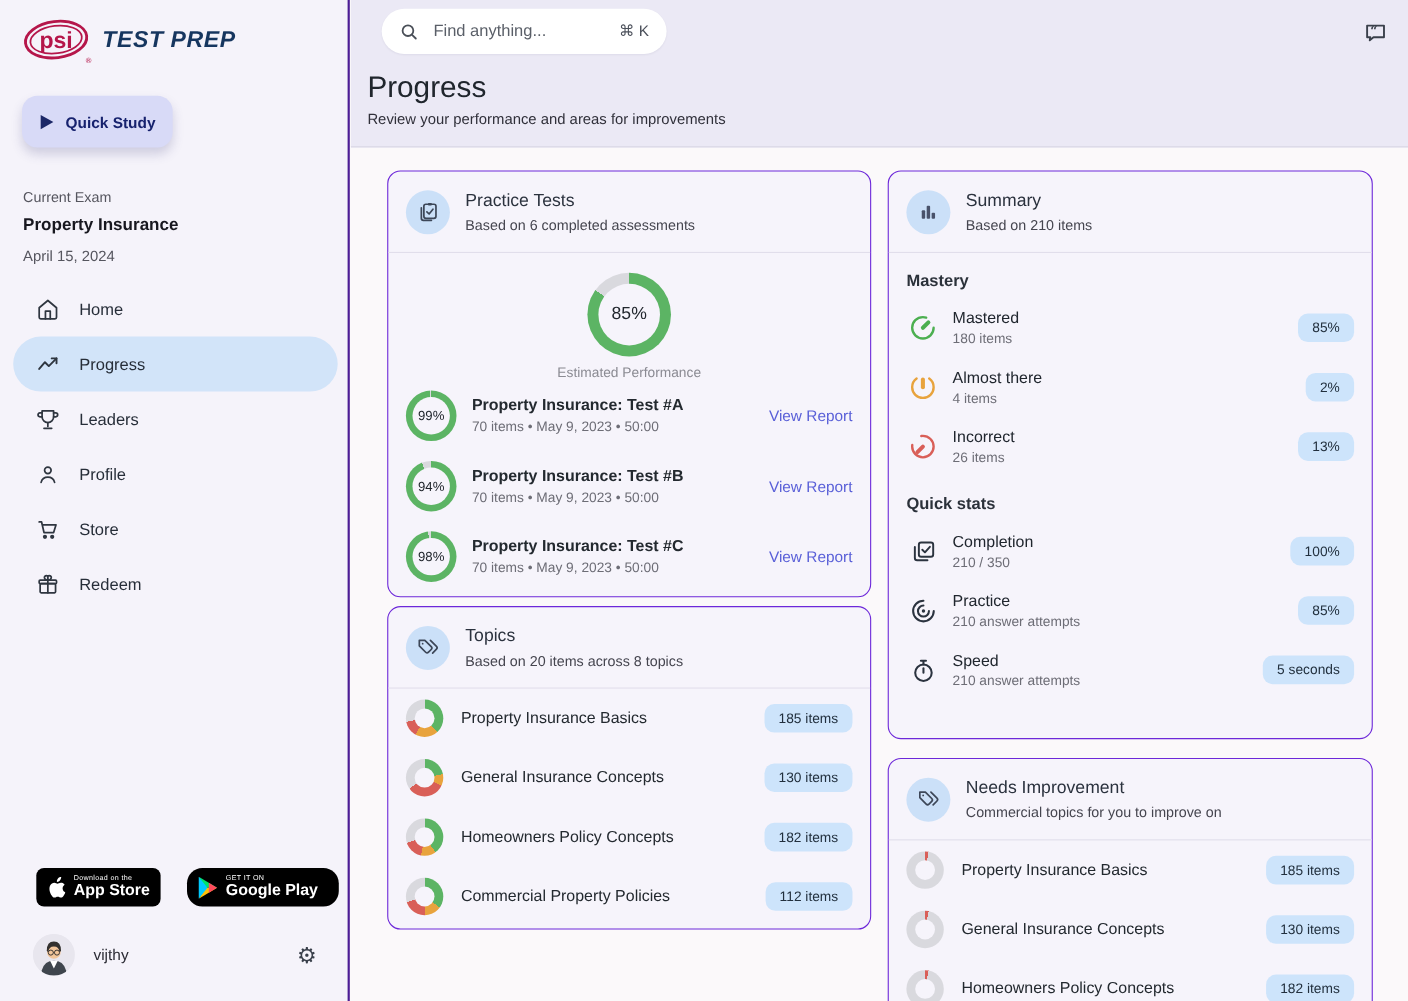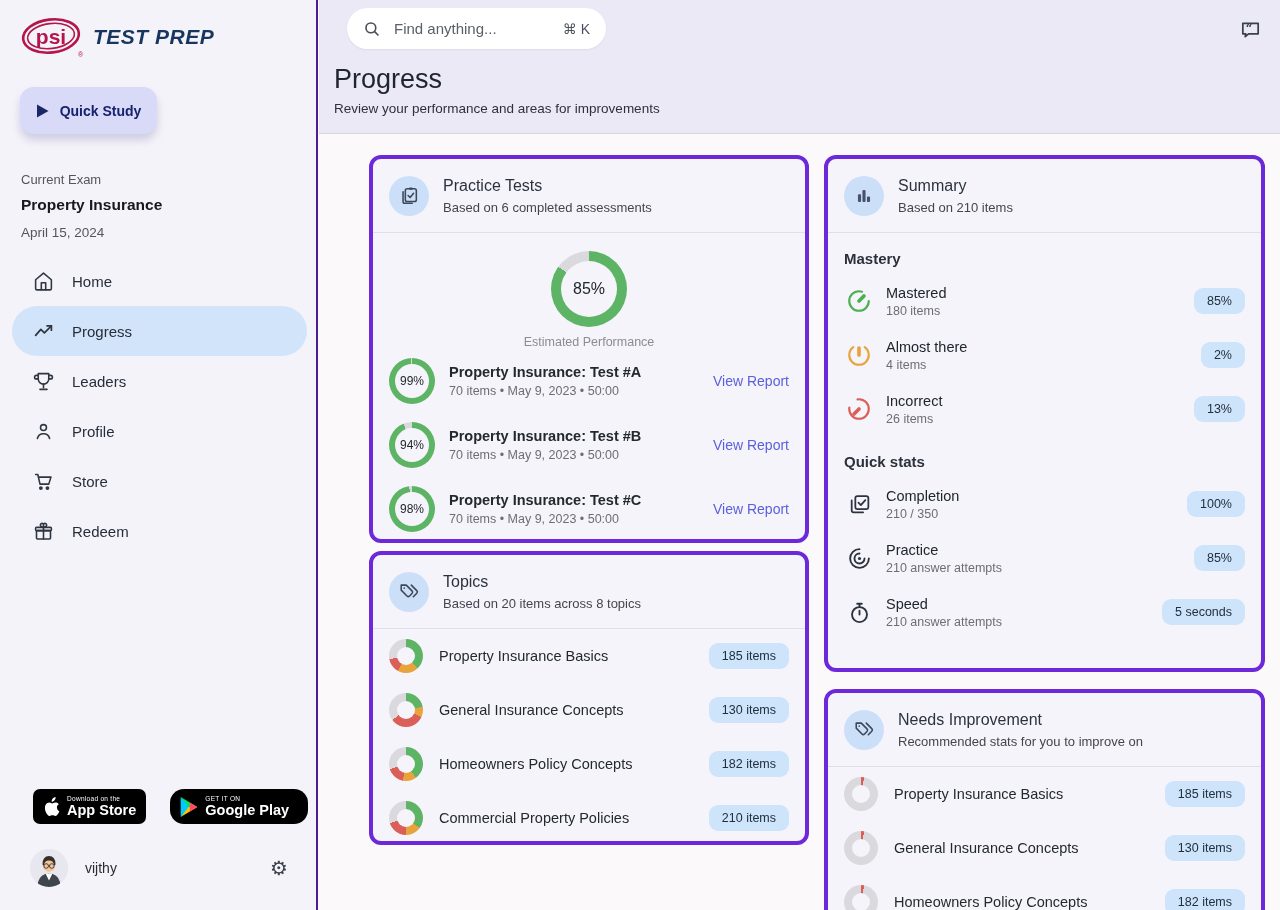--- a/index.html
+++ b/index.html
@@ -33,21 +33,21 @@
   .topband{position:absolute;left:319px;top:0;width:961px;height:134px;background:#ebe9f5;border-bottom:1px solid #d8d5e3;box-sizing:border-box;}
   .search{position:absolute;left:28px;top:8px;width:259px;height:41px;background:#fff;border-radius:21px;display:flex;align-items:center;padding:0 16px;gap:11px;box-sizing:border-box;box-shadow:0 1px 2px rgba(20,20,50,.06);}
   .search input{border:none;outline:none;background:transparent;font-family:inherit;font-size:15px;color:#3c424c;width:130px;}
   .search input::placeholder{color:#5a5f68;}
   .shortcut{margin-left:auto;font-size:14px;color:#4c515b;white-space:nowrap;}
   .feedback-btn{position:absolute;right:18px;top:18px;color:#3a404b;background:none;border:none;cursor:pointer;padding:0;}
   .page-title{position:absolute;left:15px;top:64px;font-size:27px;color:#20262d;font-weight:500;}
   .page-sub{position:absolute;left:15px;top:101px;font-size:13.5px;color:#30303a;}
   
   .main{position:absolute;left:319px;top:134px;width:961px;height:776px;overflow:hidden;}
-  .card{position:absolute;background:#f6f4fb;border:4px solid #6d28d9;border-radius:12px;box-sizing:border-box;margin-left:17px;}
+  .card{position:absolute;background:#f6f4fb;border:1px solid #6d28d9;border-radius:12px;box-sizing:border-box;}
   .card-header{display:flex;align-items:center;gap:14px;padding:0 16px;height:74px;border-bottom:1px solid #e1deeb;box-sizing:border-box;}
   .icon-circle{width:40px;height:40px;border-radius:50%;background:#cbe0f8;display:flex;align-items:center;justify-content:center;color:#3d4758;flex:none;}
   .card-title{font-size:16px;color:#2b323e;}
   .card-sub{font-size:13px;color:#45454f;margin-top:5px;}
   .card-practice{left:33px;top:21px;width:440px;height:388px;}
   .card-topics{left:33px;top:417px;width:440px;height:294px;}
   .card-summary{left:488px;top:21px;width:441px;height:517px;}
   .card-needs{left:488px;top:555px;width:441px;height:340px;}
   
   .donut{border-radius:50%;position:relative;flex:none;background:#d9d9de;}
@@ -320,21 +320,21 @@
           <div class="hole"></div>
         </div>
       <span class="topic-name">Homeowners Policy Concepts</span>
       <span class="pill">182 items</span>
     </div>
     <div class="topic-row">
       <div class="donut donut-sm" style="background: conic-gradient(rgb(92, 180, 100) 0deg, rgb(92, 180, 100) 126deg, rgb(232, 163, 61) 126deg, rgb(232, 163, 61) 180deg, rgb(217, 95, 88) 180deg, rgb(217, 95, 88) 252deg, rgb(217, 217, 222) 252deg, rgb(217, 217, 222) 360deg);">
           <div class="hole"></div>
         </div>
       <span class="topic-name">Commercial Property Policies</span>
-      <span class="pill">210 items</span>
+      <span class="pill">112 items</span>
     </div>
   </div>
 
   <div class="card card-summary">
     <div class="card-header">
       <span class="icon-circle">
         <svg width="22" height="22" viewBox="0 0 24 24" fill="#49526a">
             <rect x="5.4" y="10" width="3.4" height="8.5" rx="1"></rect>
             <rect x="10.3" y="5.5" width="3.4" height="13" rx="1"></rect>
             <rect x="15.2" y="12.5" width="3.4" height="6" rx="1"></rect>
@@ -435,21 +435,21 @@
     <div class="card-header">
       <span class="icon-circle">
         <svg width="22" height="22" viewBox="0 0 24 24" fill="none" stroke="currentColor" stroke-width="1.7" stroke-linecap="round" stroke-linejoin="round">
             <path d="M9 4.5H3.5V10l6.3 6.3a2 2 0 0 0 2.8 0l2.7-2.7a2 2 0 0 0 0-2.8L9 4.5Z"></path>
             <circle cx="6.8" cy="7.8" r=".9" fill="currentColor" stroke="none"></circle>
             <path d="m14.5 4.5 6 6a2 2 0 0 1 0 2.8l-3.8 3.9"></path>
           </svg>
       </span>
       <div>
         <div class="card-title">Needs Improvement</div>
-        <div class="card-sub">Recommended stats for you to improve on</div>
+        <div class="card-sub">Commercial topics for you to improve on</div>
       </div>
     </div>
     <div class="topic-row">
       <div class="donut donut-sm" style="background: conic-gradient(rgb(217, 95, 88) 0deg, rgb(217, 95, 88) 10.8deg, rgb(217, 217, 222) 10.8deg, rgb(217, 217, 222) 360deg);">
           <div class="hole"></div>
         </div>
       <span class="topic-name">Property Insurance Basics</span>
       <span class="pill">185 items</span>
     </div>
     <div class="topic-row">

